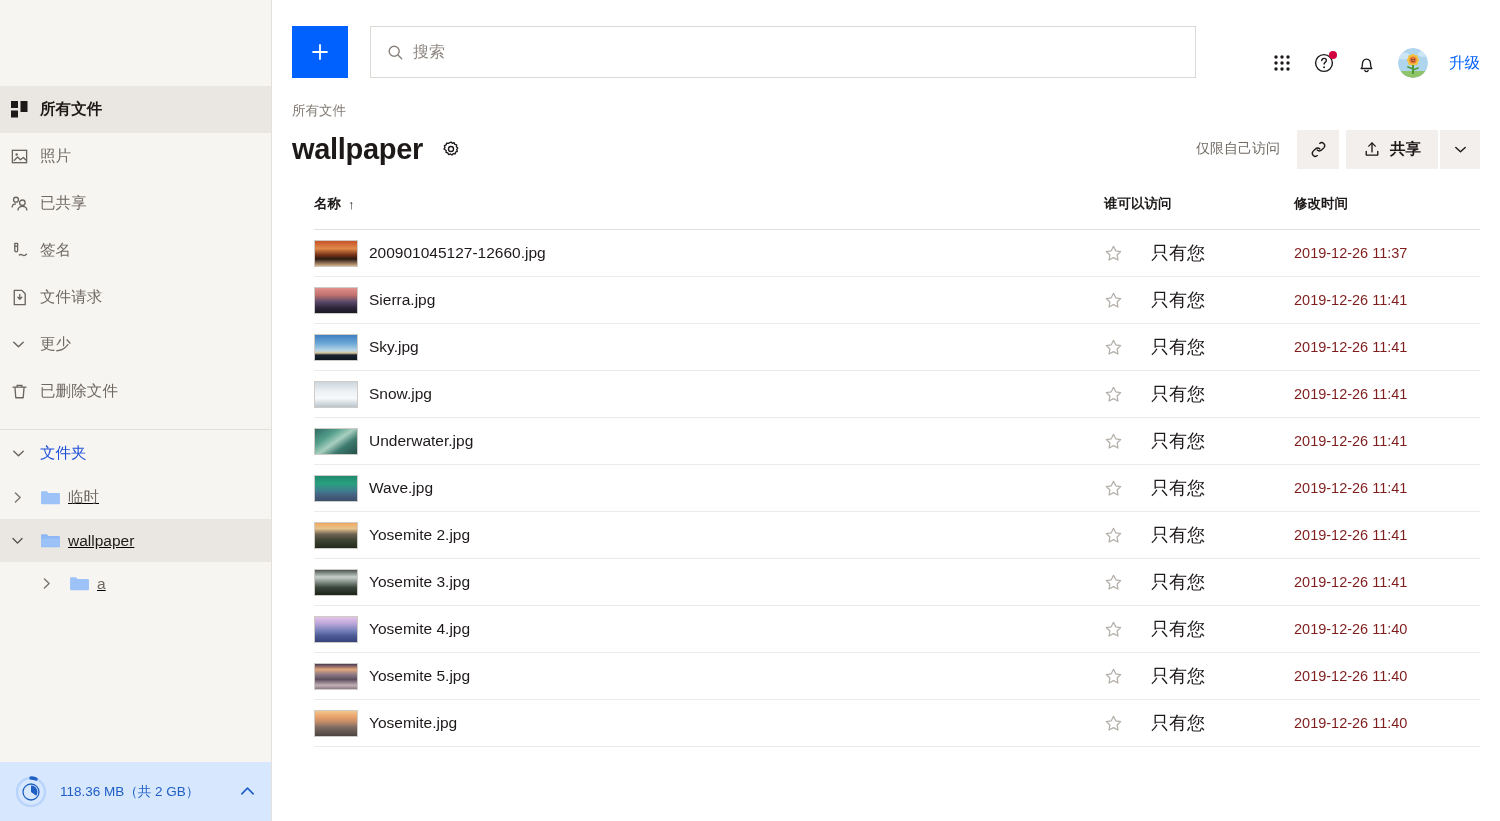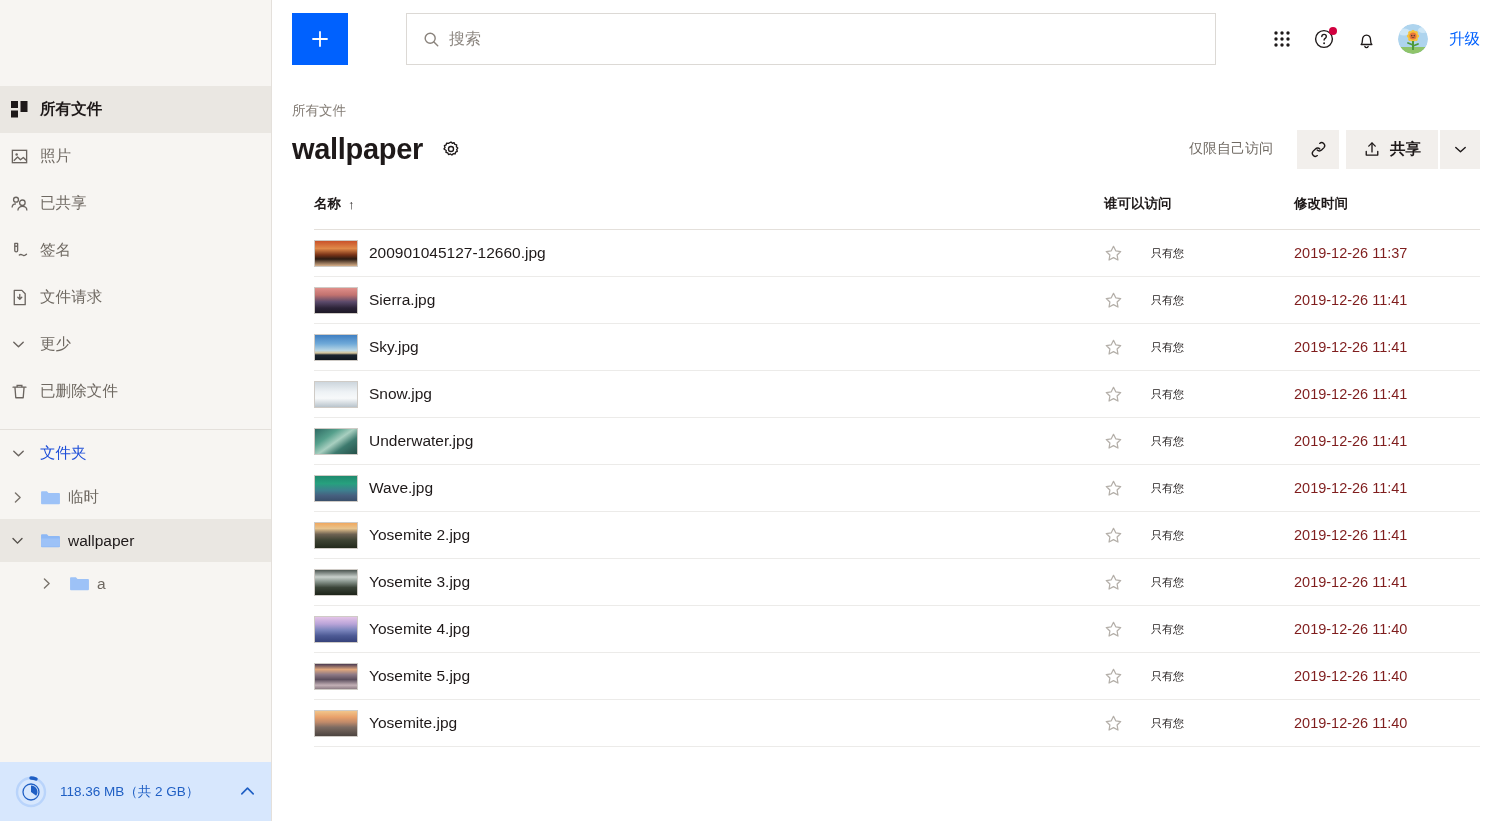--- a/index.html
+++ b/index.html
@@ -45,20 +45,21 @@
   }
   .sb-chev {
     width: 30px; min-width: 30px; display: flex; align-items: center;
     justify-content: flex-start; color: #6b6560;
   }
   .sb-section-label { font-size: 15.5px; color: #1d4ed8; font-family: Liberation Mono, monospace; }
 
   .tree-row {
     height: 43px; display: flex; align-items: center; cursor: pointer;
     padding-left: 10px;
+    text-decoration: underline;
   }
   .tree-row.sel { background: #eae7e2; }
   .tree-row.indent { padding-left: 39px; }
   .tree-arrow {
     width: 30px; min-width: 30px; display: flex; align-items: center;
     justify-content: flex-start; color: #7a736c;
   }
   .folder-ico { width: 28px; min-width: 28px; display: flex; align-items: center; }
   .tree-label { font-size: 15.5px; color: #6f6962; white-space: nowrap; }
   .tree-row.sel .tree-label { color: #1e1919; font-weight: 500; }
@@ -74,23 +75,22 @@
   .storage-text {
     font-size: 13.5px; color: #1f5fc4; margin-left: 12px; white-space: nowrap;
     font-weight: 500;
   }
   .storage-caret { margin-left: auto; color: #1f5fc4; display: flex; }
 
   
   .main { flex: 1; height: 821px; position: relative; background: #fff; }
 
   .topbar {
-    height: 78px; display: flex; align-items: center;
+    height: 78px; display: flex; align-items: flex-end;
     padding: 0 20px 0 20px;
-    gap: 36px;
   }
   .new-btn {
     width: 56px; height: 52px; background: #0061fe;
     display: flex; align-items: center; justify-content: center;
     cursor: pointer; flex-shrink: 0;
   }
   .new-btn svg { display: block; }
   .search-wrap {
     margin-left: 22px; flex: 1; max-width: 826px;
     height: 52px; border: 1px solid #dcd9d5; background: #fff;
@@ -112,21 +112,21 @@
     font-size: 15.5px; color: #0061fe; cursor: pointer; white-space: nowrap;
   }
 
   
   .content { padding: 0 20px 0 20px; }
   .breadcrumb { font-size: 13.5px; color: #847d76; margin-top: 24px; height: 18px; cursor: pointer;}
   .title-row { display: flex; align-items: center; margin-top: 9px; height: 40px; }
   .page-title { font-size: 29px; font-weight: 700; color: #1e1919; letter-spacing: -.3px; }
   .gear-btn { margin-left: 19px; cursor: pointer; display: flex; align-items: center; color: #1e1919; }
   .title-right { margin-left: auto; display: flex; align-items: center; }
-  .access-note { font-size: 14px; color: #6f6962; margin-right: 24px; white-space: nowrap; }
+  .access-note { font-size: 14px; color: #6f6962; margin-right: 17px; white-space: nowrap; }
   .link-btn {
     width: 42px; height: 39px; background: #f2efec;
     display: flex; align-items: center; justify-content: center;
     cursor: pointer; color: #1e1919;
   }
   .share-btn {
     height: 39px; background: #f2efec; margin-left: 7px;
     display: flex; align-items: center; padding: 0 17px;
     cursor: pointer; gap: 9px;
   }
@@ -163,21 +163,21 @@
     border-bottom: 1px solid #ecebe9; cursor: pointer;
   }
   .cell-name { width: 790px; display: flex; align-items: center; }
   .thumb {
     width: 44px; min-width: 44px; height: 27px; border: 1px solid #cfcbc6;
     margin-right: 11px; overflow: hidden; position: relative;
   }
   .fname { font-size: 15.5px; color: #1e1919; white-space: nowrap; }
   .cell-star { width: 47px; display: flex; align-items: center; justify-content: flex-start; }
   .star-btn { cursor: pointer; display: flex; color: #b4afa9; }
-  .cell-access { width: 143px; font-size: 11px; color: #1e1919; }
+  .cell-access { width: 143px; font-size: 18px; color: #1e1919; }
   .cell-mod { flex: 1; font-size: 14.5px; color: #7f1d1d; }
 </style>
 </head>
 <body>
 
 <div id="app">
 
   <div class="sidebar">
     <div class="sb-top-pad"></div>
 

